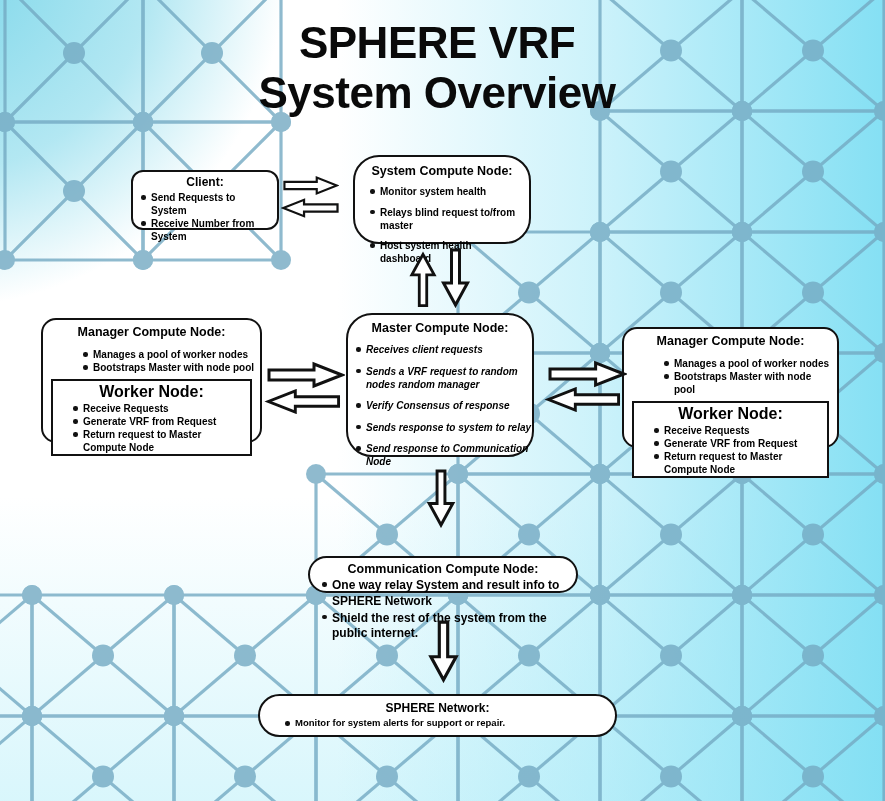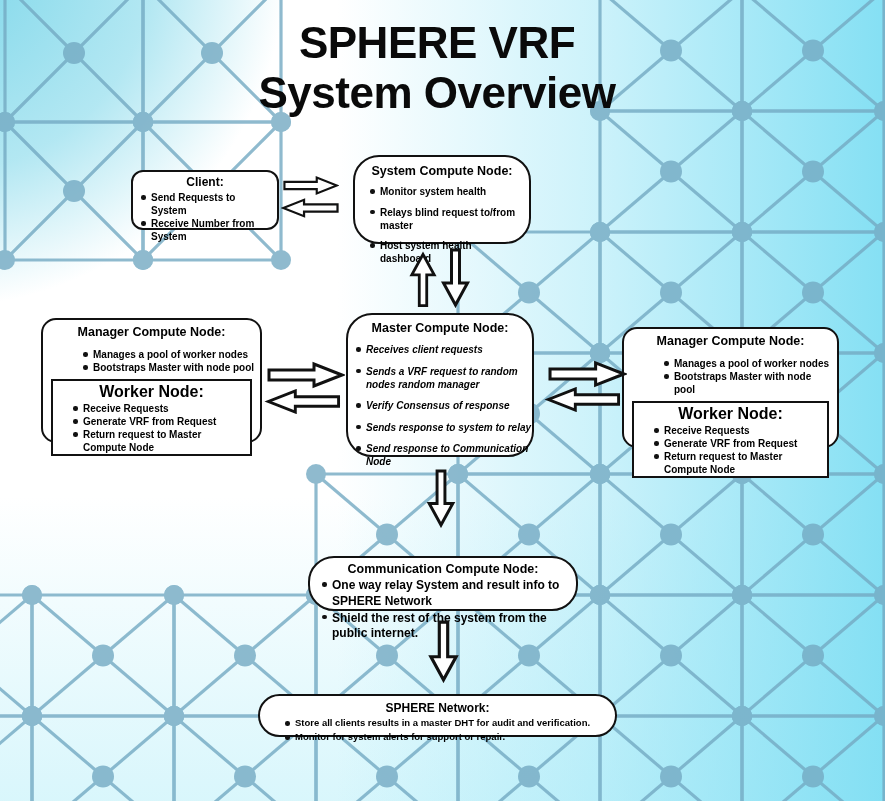--- a/index.html
+++ b/index.html
@@ -43,21 +43,21 @@
   .manager > ul{padding-left:40px;margin-top:9px;}
   .worker{border:2.2px solid #111;margin:5px 8px 0;background:#fff;}
   .worker h3{margin:2px 0 1px;font-size:16px;}
   .worker ul{padding-left:20px;}
 
   .master{left:346px;top:313px;width:188px;height:144px;}
   .master h3{margin-top:6px;margin-bottom:8px;}
   .master ul{padding-left:8px;padding-right:0;font-style:italic;}
   .master li{margin-bottom:8.5px;}
 
-  .comm{left:308px;top:556px;width:270px;height:55px;}
+  .comm{left:308px;top:556px;width:270px;height:37px;}
   .comm h3{margin-top:4px;margin-bottom:2px;}
   .comm ul{padding-left:12px;}
   .comm li{font-size:12px;margin-bottom:1.5px;}
 
   .sphere{left:258px;top:694px;width:359px;height:43px;}
   .sphere h3{margin-top:5px;margin-bottom:2px;font-size:12px;}
   .sphere ul{padding-left:25px;}
   .sphere li{font-size:9.5px;margin-bottom:2px;}
 
   .arrow{position:absolute;}
@@ -494,21 +494,20 @@
     <h3>Communication Compute Node:</h3>
     <ul>
       <li>One way relay System and result info to SPHERE Network</li>
       <li>Shield the rest of the system from the public internet.</li>
     </ul>
   </div>
 
   <div class="box sphere">
     <h3>SPHERE Network:</h3>
     <ul>
-      <li>Store all clients results in a master DHT for audit and verification.</li>
       <li>Monitor for system alerts for support or repair.</li>
     </ul>
   </div>
 
   <svg class="arrow" style="left:283px;top:173px" width="56" height="25" viewBox="0 0 78 26">
     <polygon points="2,8 47,8 47,2 75,13 47,24 47,18 2,18"></polygon>
     </svg>
   <svg class="arrow" style="left:281px;top:196px" width="58" height="24" viewBox="0 0 78 26">
     <polygon points="76,8 31,8 31,2 3,13 31,24 31,18 76,18"></polygon>
     </svg>

